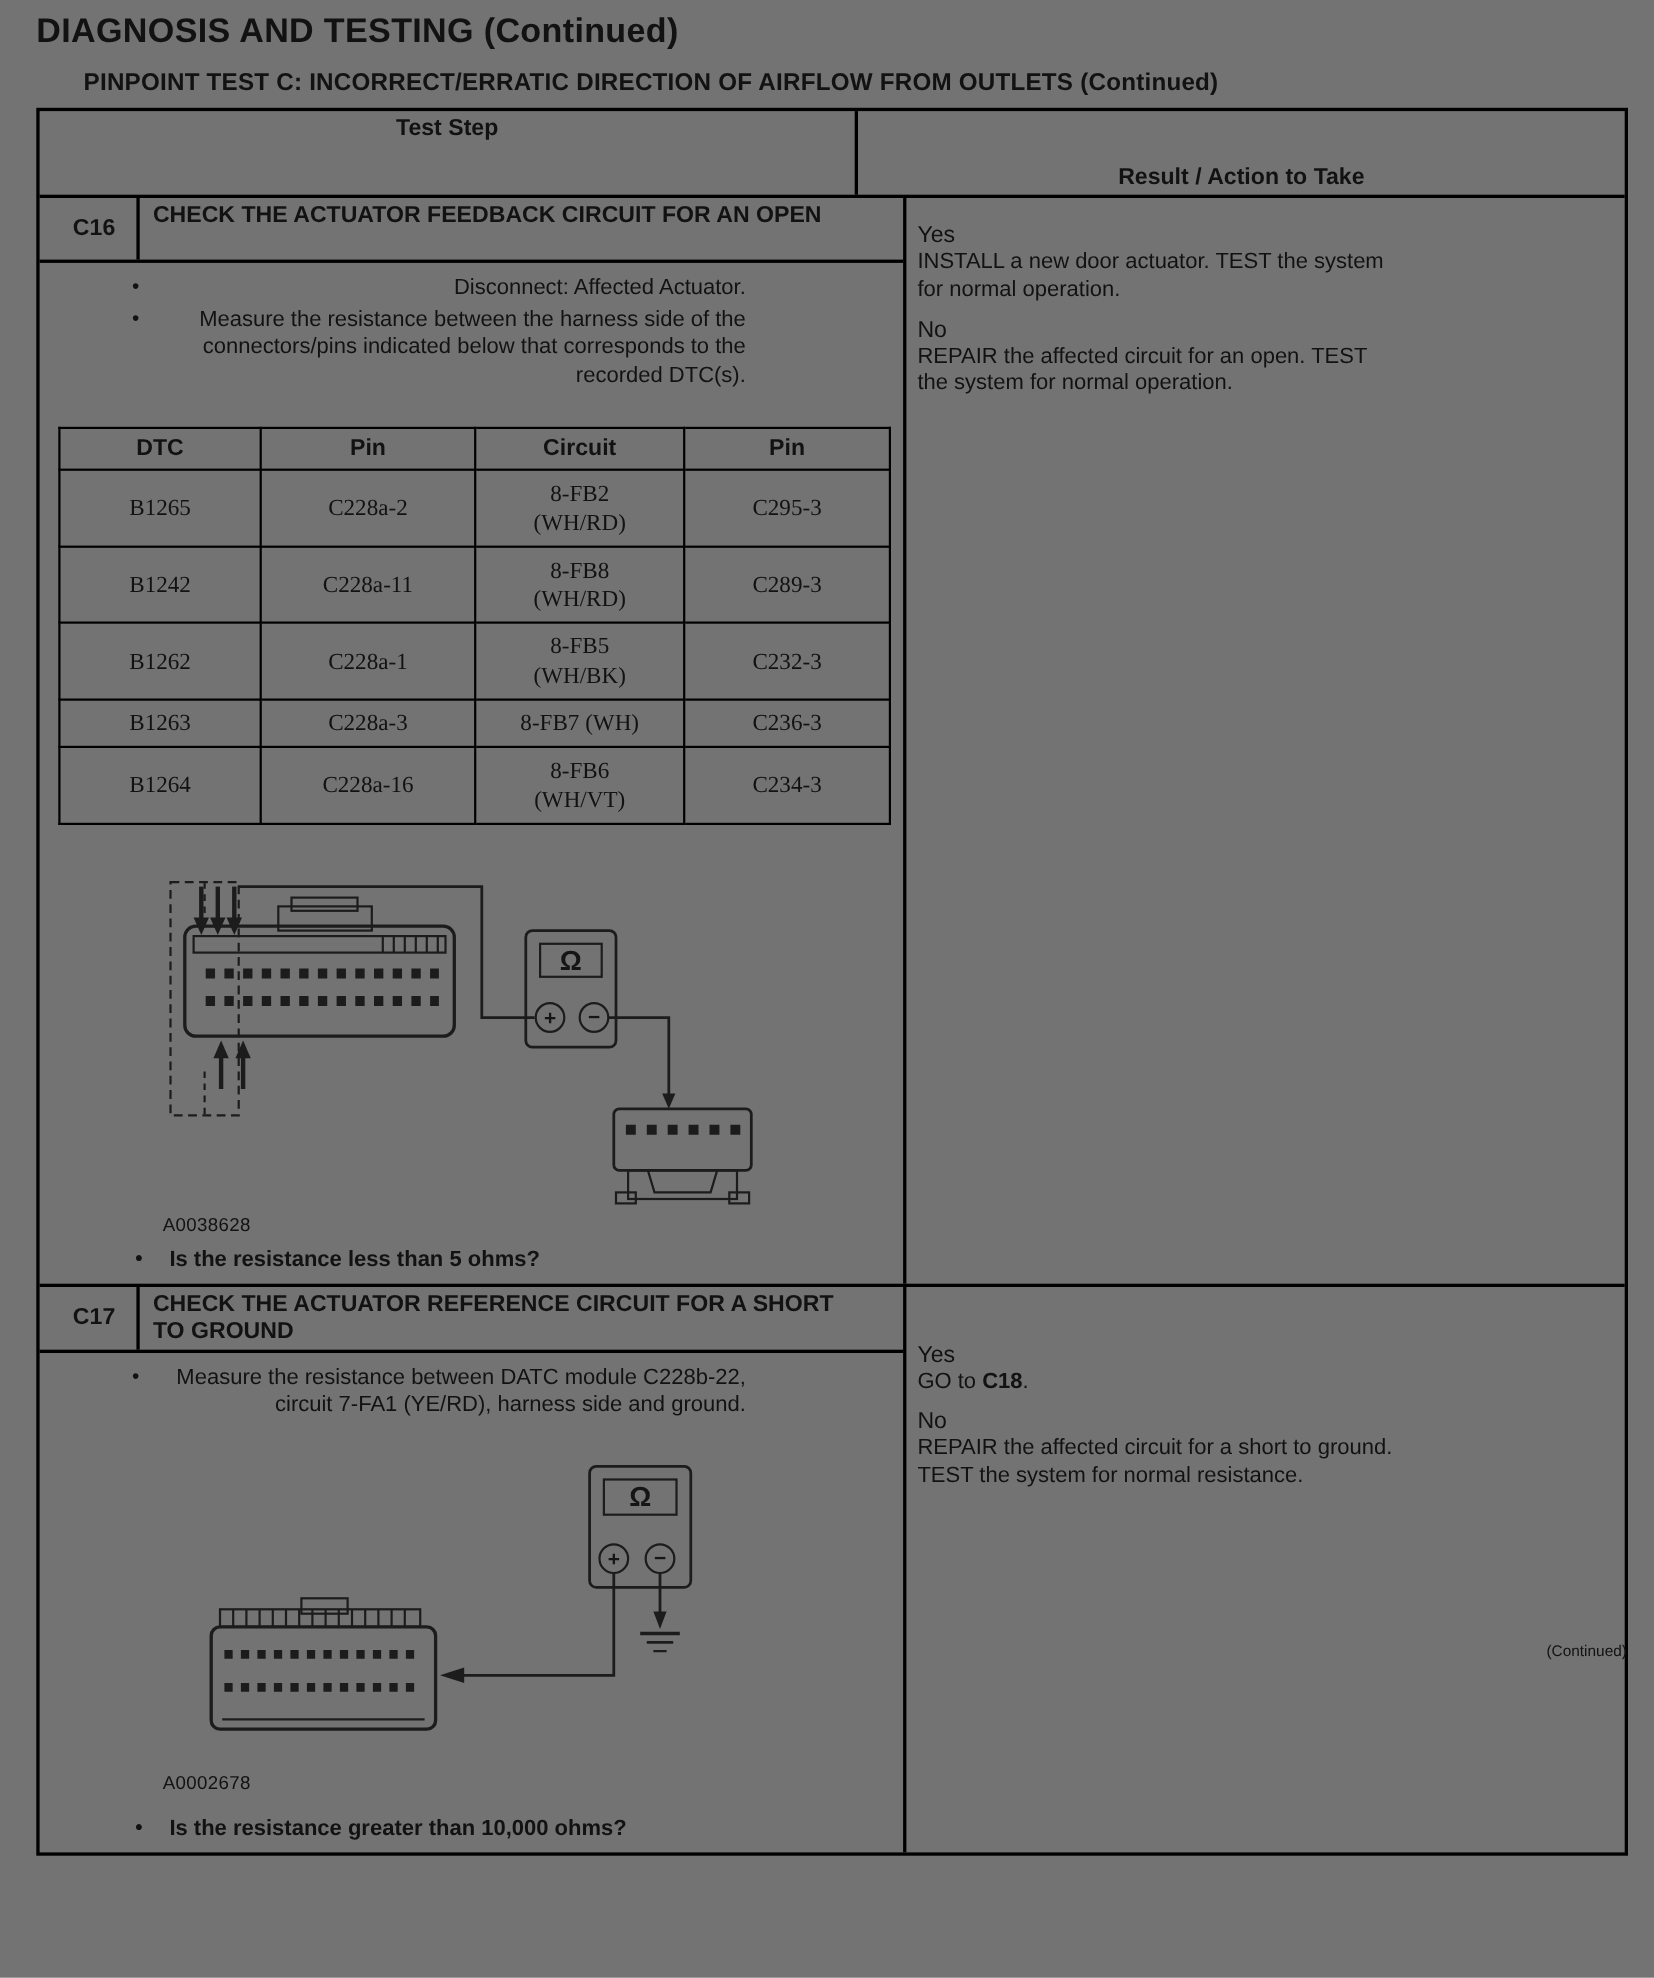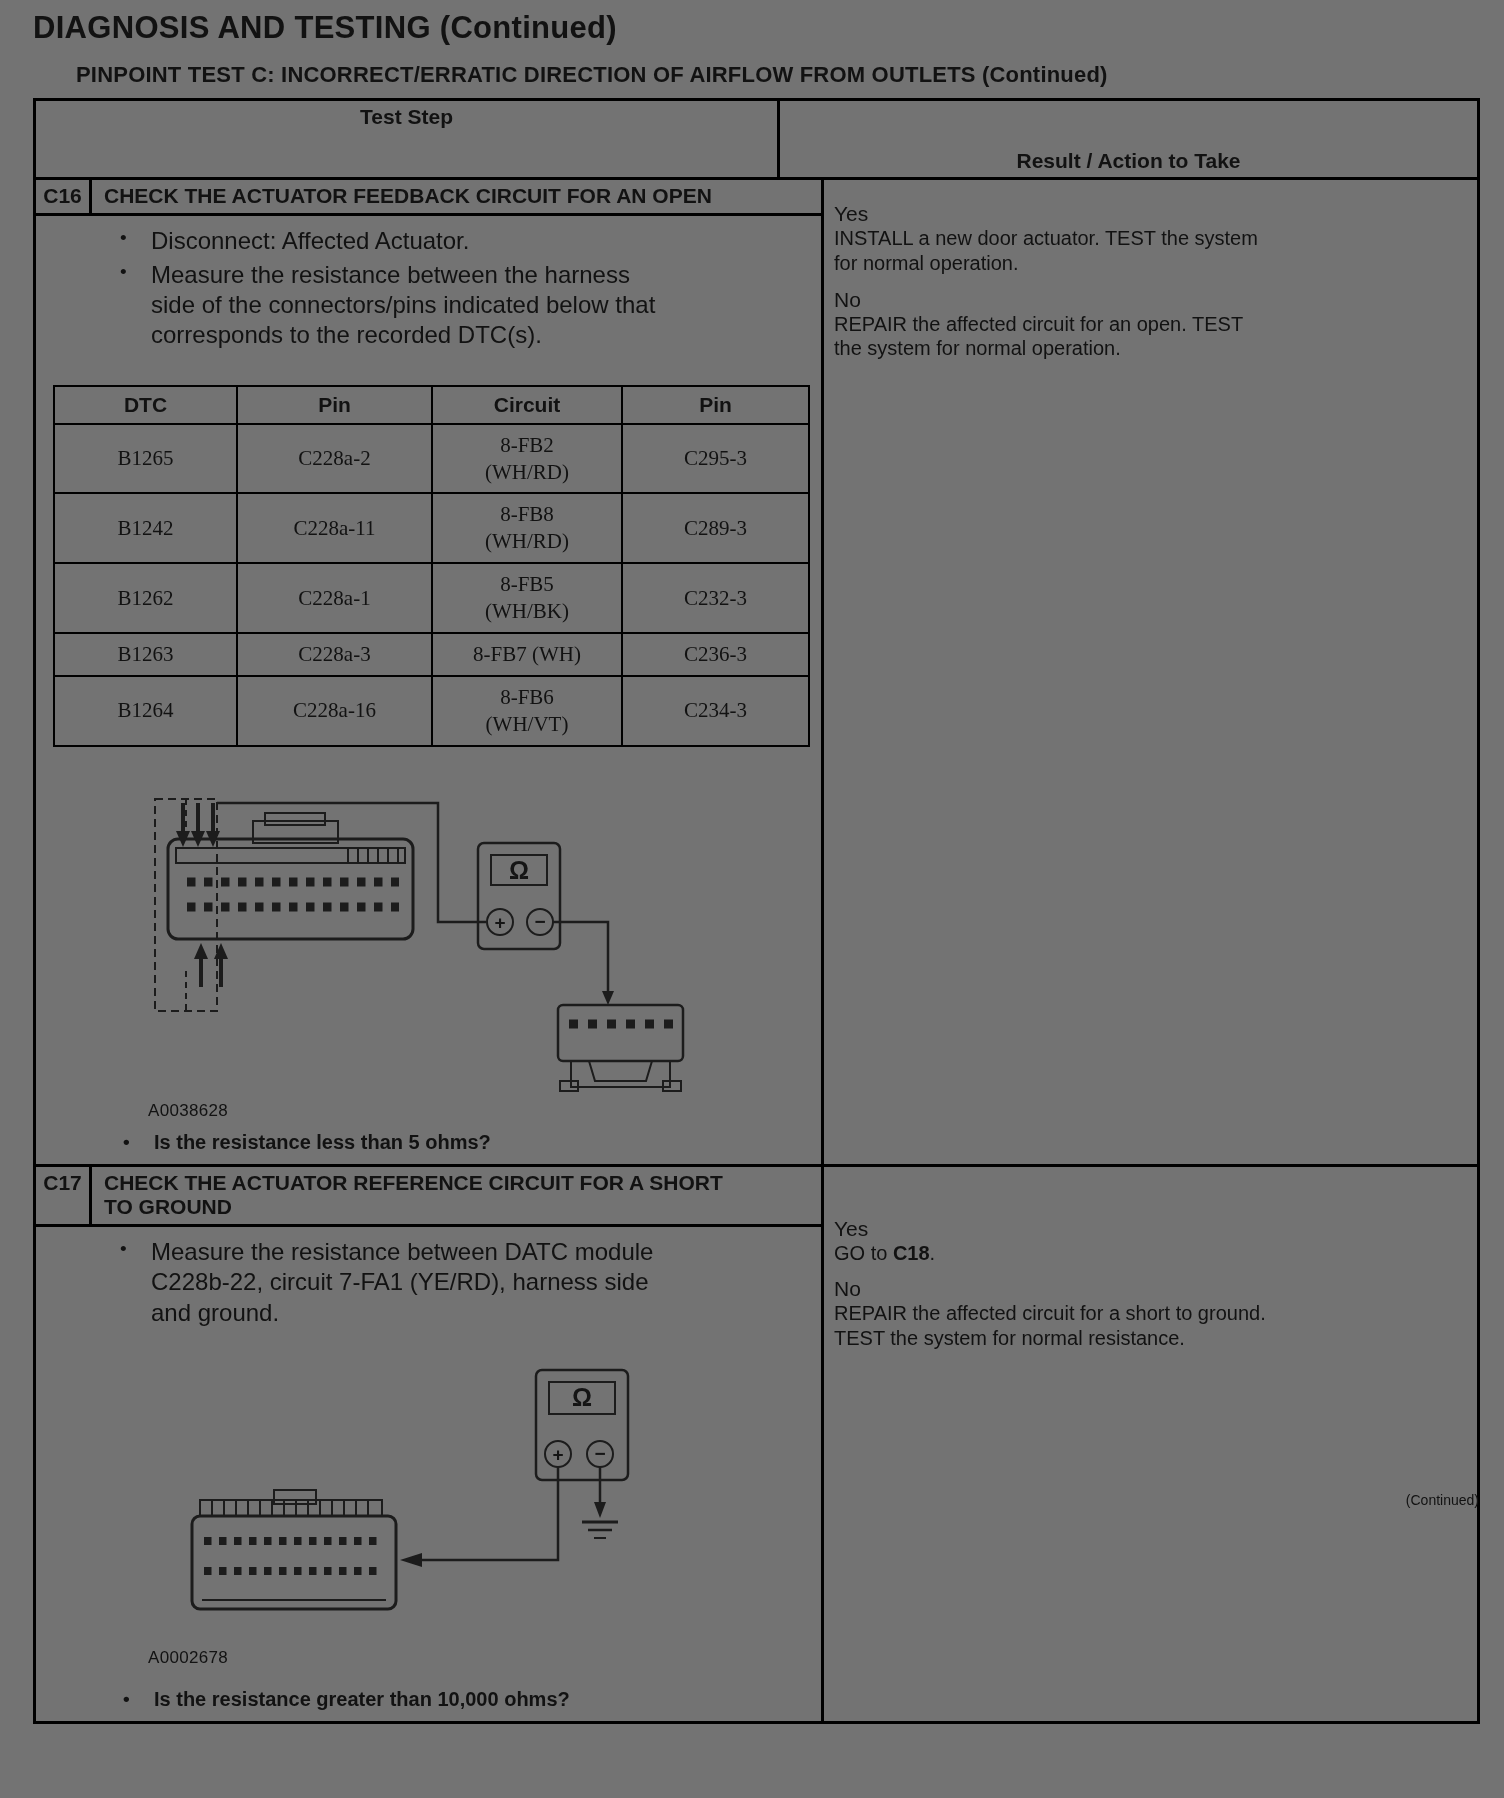--- a/index.html
+++ b/index.html
@@ -16,26 +16,26 @@
   .thead .hright { flex:1; text-align:center; padding:4px 0;margin-top:44px; }
 
   .section { display:flex; }
   .section + .section { border-top:3px solid #000; }
   .sec-left { width:788px; border-right:3px solid #000; }
   .sec-right { flex:1; padding:0 14px 0 10px; font-size:20px; }
   .sec-right.c16 { padding-top:22px; }
   .sec-right.c17 { padding-top:50px; }
 
   .step-header { display:flex; border-bottom:3px solid #000; font-weight:bold; font-size:21px; }
-  .step-id { width:56px; border-right:3px solid #000; text-align:center; padding:4px 0; }
+  .step-id { width:80px; border-right:3px solid #000; text-align:center; padding:16px 0;margin-left:11px; }
   .step-title { flex:1; padding:4px 0 4px 12px; line-height:1.18; }
 
   .step-body { padding:8px 0 10px 0; }
   .bullets { list-style:none; margin-top:2px; }
-  .bullets li { position:relative; margin-left:82px; padding-left:33px; max-width:560px; font-size:24px; line-height:1.26; margin-bottom:4px; }
+  .bullets li { position:relative; margin-left:82px; padding-left:33px; max-width:560px; font-size:20px; line-height:1.26; margin-bottom:4px;text-align:right; }
   .bullets li::before { content:"•"; position:absolute; left:2px; top:0; font-size:19px; }
 
   .dtc-table { border-collapse:collapse; margin:34px 0 0 17px; }
   .dtc-table th, .dtc-table td { border:2px solid #000; text-align:center; vertical-align:middle; }
   .dtc-table th { font-size:21px; font-weight:bold; padding:6px 0; }
   .dtc-table td { font-family:"Liberation Serif", serif; font-size:21px; padding:7px 0; line-height:1.28; }
   .cw1 { width:183px; } .cw2 { width:195px; } .cw3 { width:190px; } .cw4 { width:187px; }
   .twoline { display:block; }
 
   .diagram1 { display:block; margin:46px 0 0 107px; }

